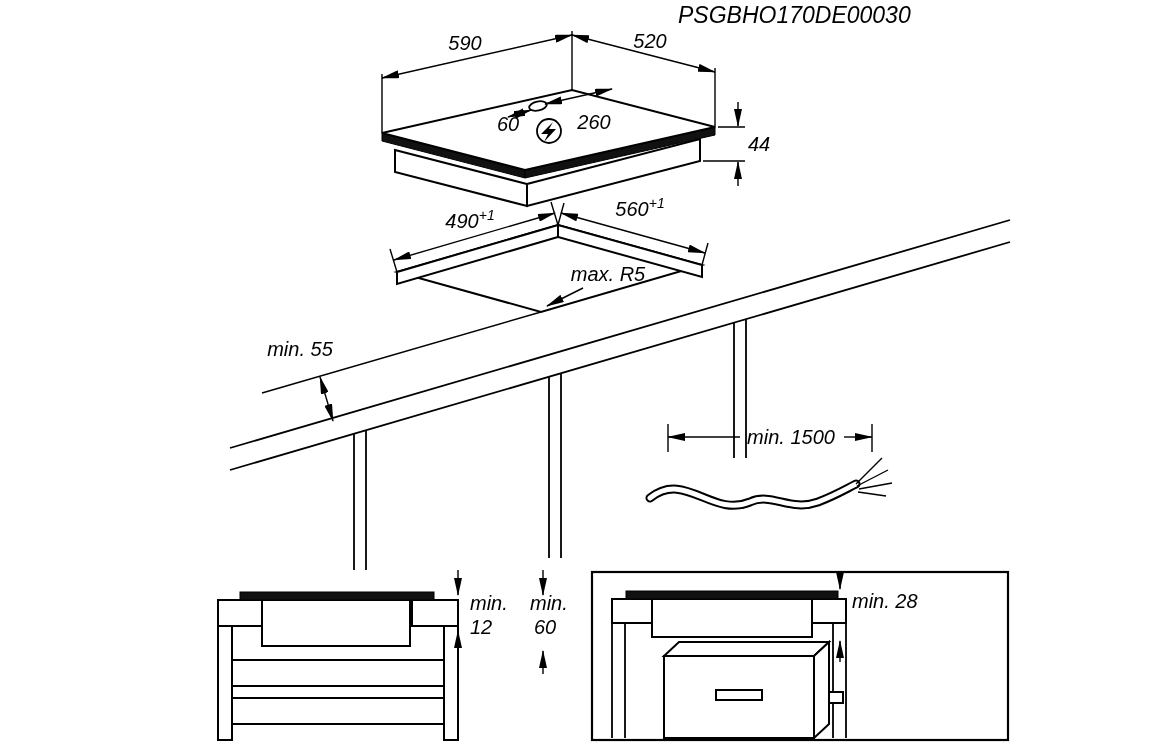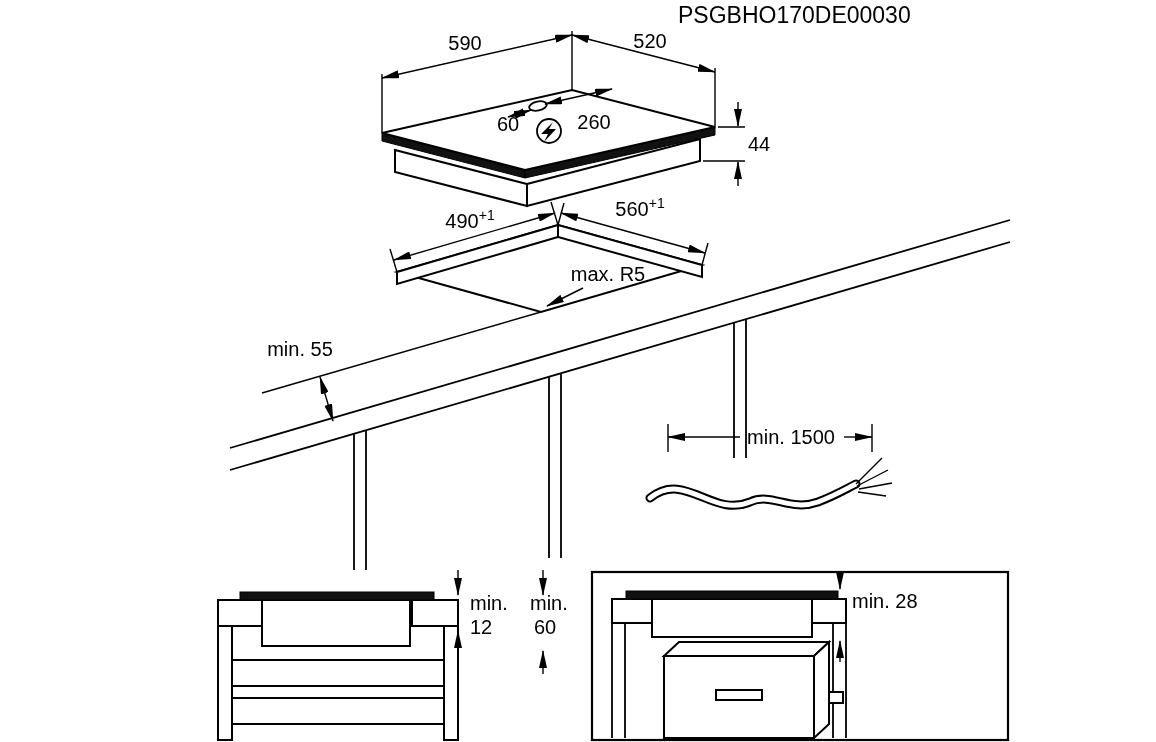--- a/index.html
+++ b/index.html
@@ -1,17 +1,17 @@
 <!DOCTYPE html>
 <html style="--line: #000000; --glass: #111111; --bg: #ffffff;"><head>
 <meta charset="utf-8">
 <style>
   :root { --line:#000; --glass:#111; --bg:#fff; }
   html,body { margin:0; padding:0; background:var(--bg); }
-  .page { width:1052px; height:742px; background:var(--bg); position:relative; overflow:hidden; }
+  .page { width:1052px; height:742px; background:var(--bg); position:relative; overflow:hidden;font-style:italic; }
   svg { display:block; }
   text { font-family:"Liberation Sans", sans-serif; fill:var(--line); }
   .t23 { font-size:23px; }
   .t20 { font-size:20px; }
   .t14 { font-size:14px; }
   .outline { fill:#fff; stroke:var(--line); stroke-width:2; stroke-linejoin:miter; }
   .frame { fill:none; stroke:var(--line); stroke-width:2.2; }
   .dark { fill:var(--glass); stroke:var(--line); stroke-width:1; }
   .thin { fill:none; stroke:var(--line); stroke-width:1.8; }
   .dim { fill:none; stroke:var(--line); stroke-width:1.4; }

